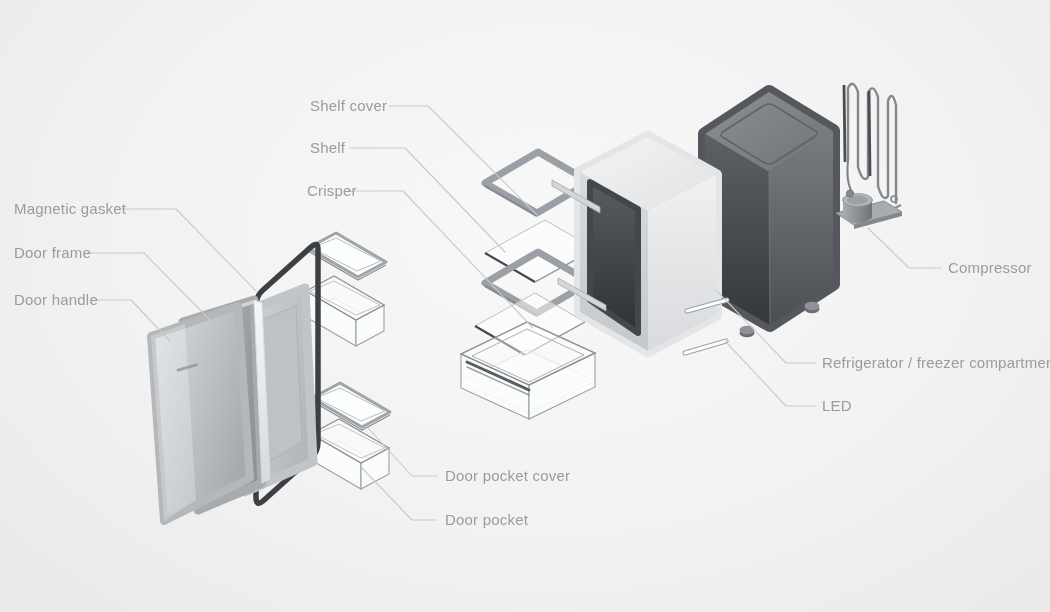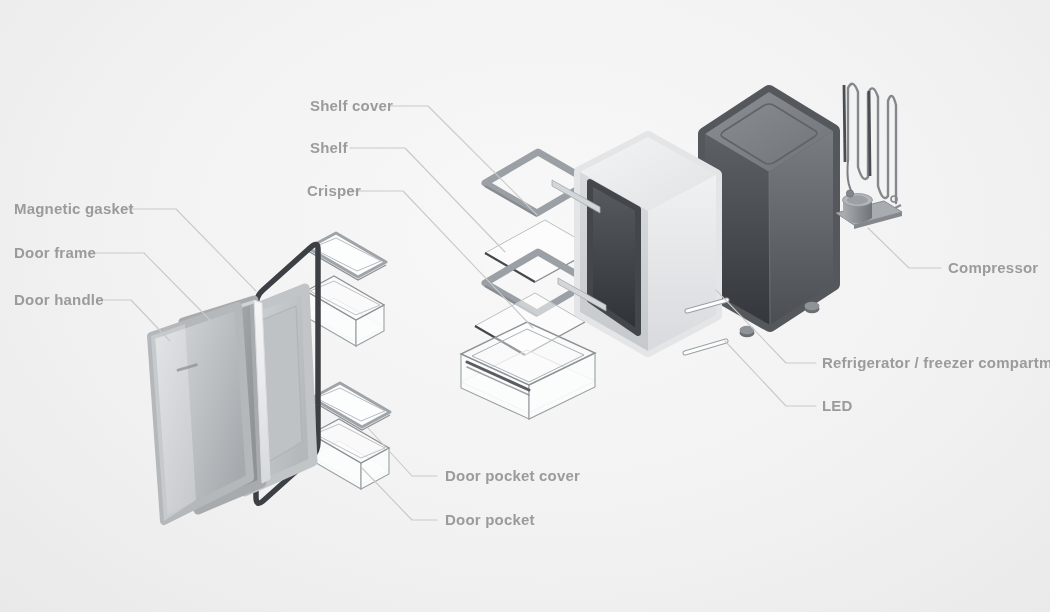--- a/index.html
+++ b/index.html
@@ -3,21 +3,20 @@
 <meta charset="utf-8">
 <style>
   html,body{margin:0;padding:0;}
   body{
     width:1050px;height:612px;overflow:hidden;
     font-family:"Liberation Sans",sans-serif;
   }
   .stage{
     position:relative;width:1050px;height:612px;
     background:radial-gradient(ellipse at 52% 38%, #f8f8f8 0%, #f2f2f2 55%, #e9e9e9 100%);
-    font-weight:bold;
   }
   .stage svg{display:block}
   text{font-family:"Liberation Sans",sans-serif;font-size:15px;letter-spacing:.2px}
 </style>
 </head>
 <body>
 
 <div class="stage">
 <svg width="1050" height="612" viewBox="0 0 1050 612" xmlns="http://www.w3.org/2000/svg">
   <defs>

